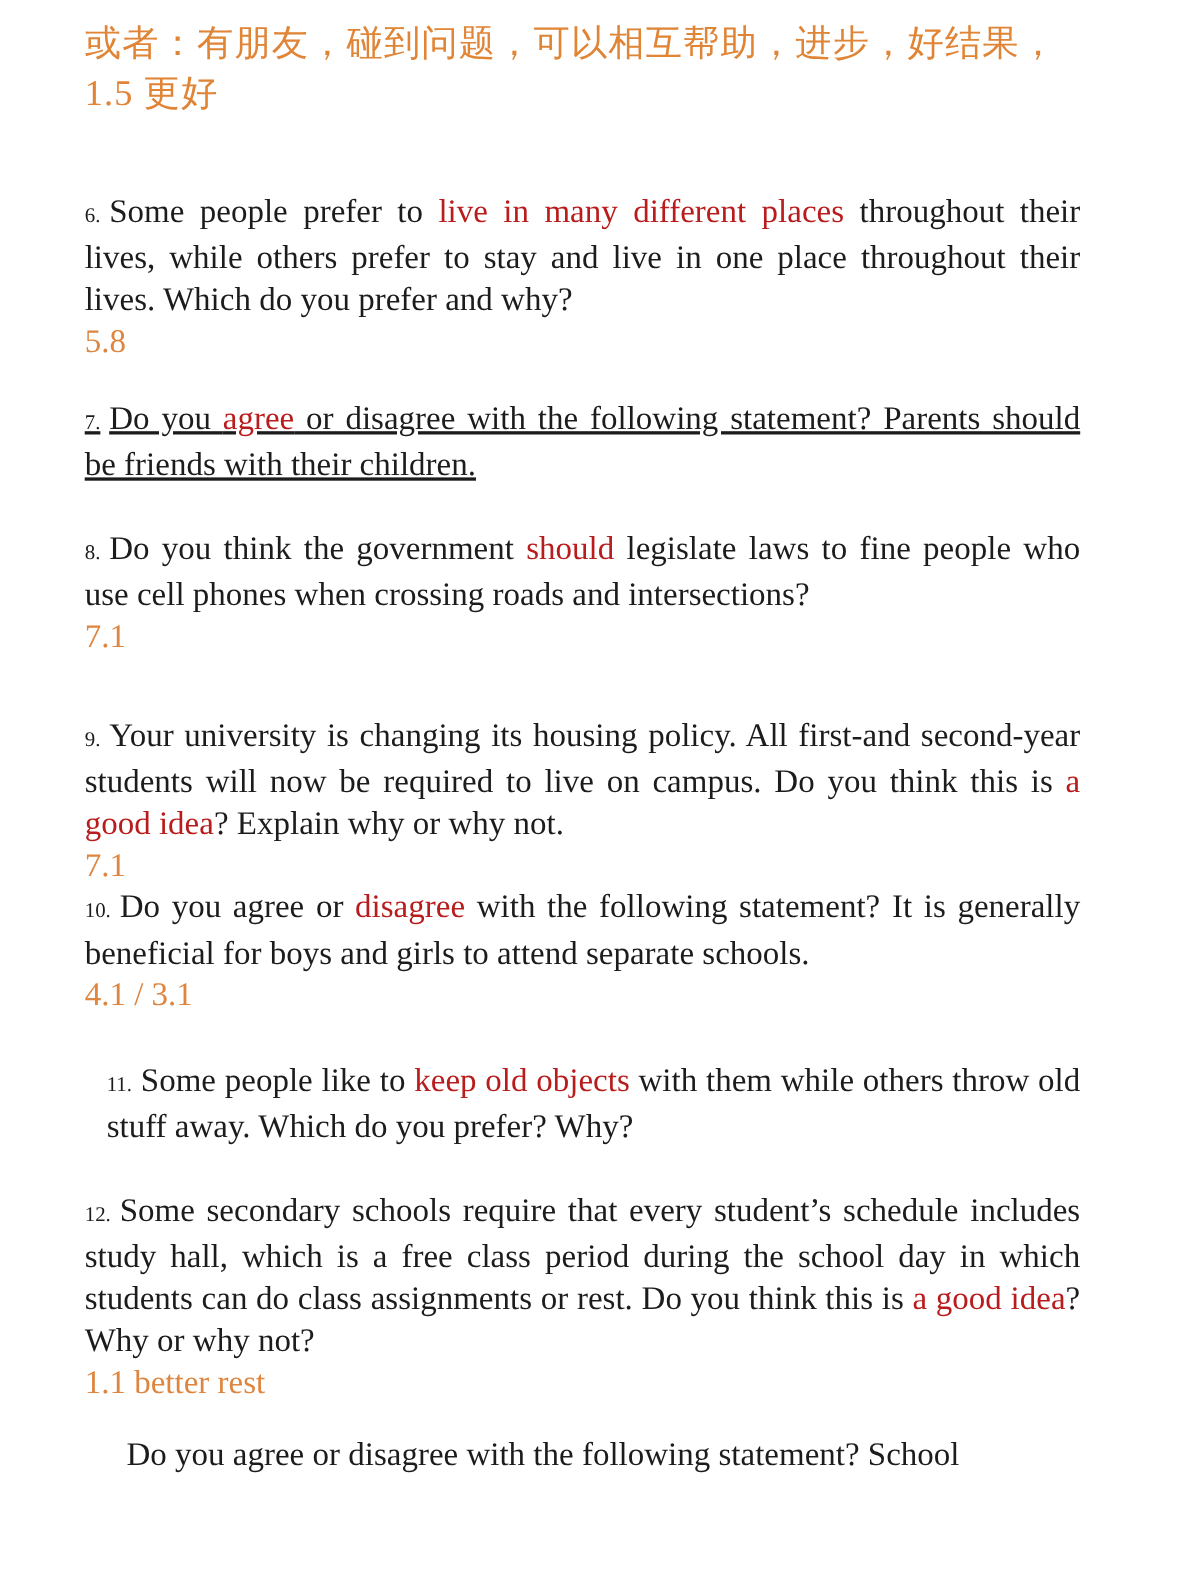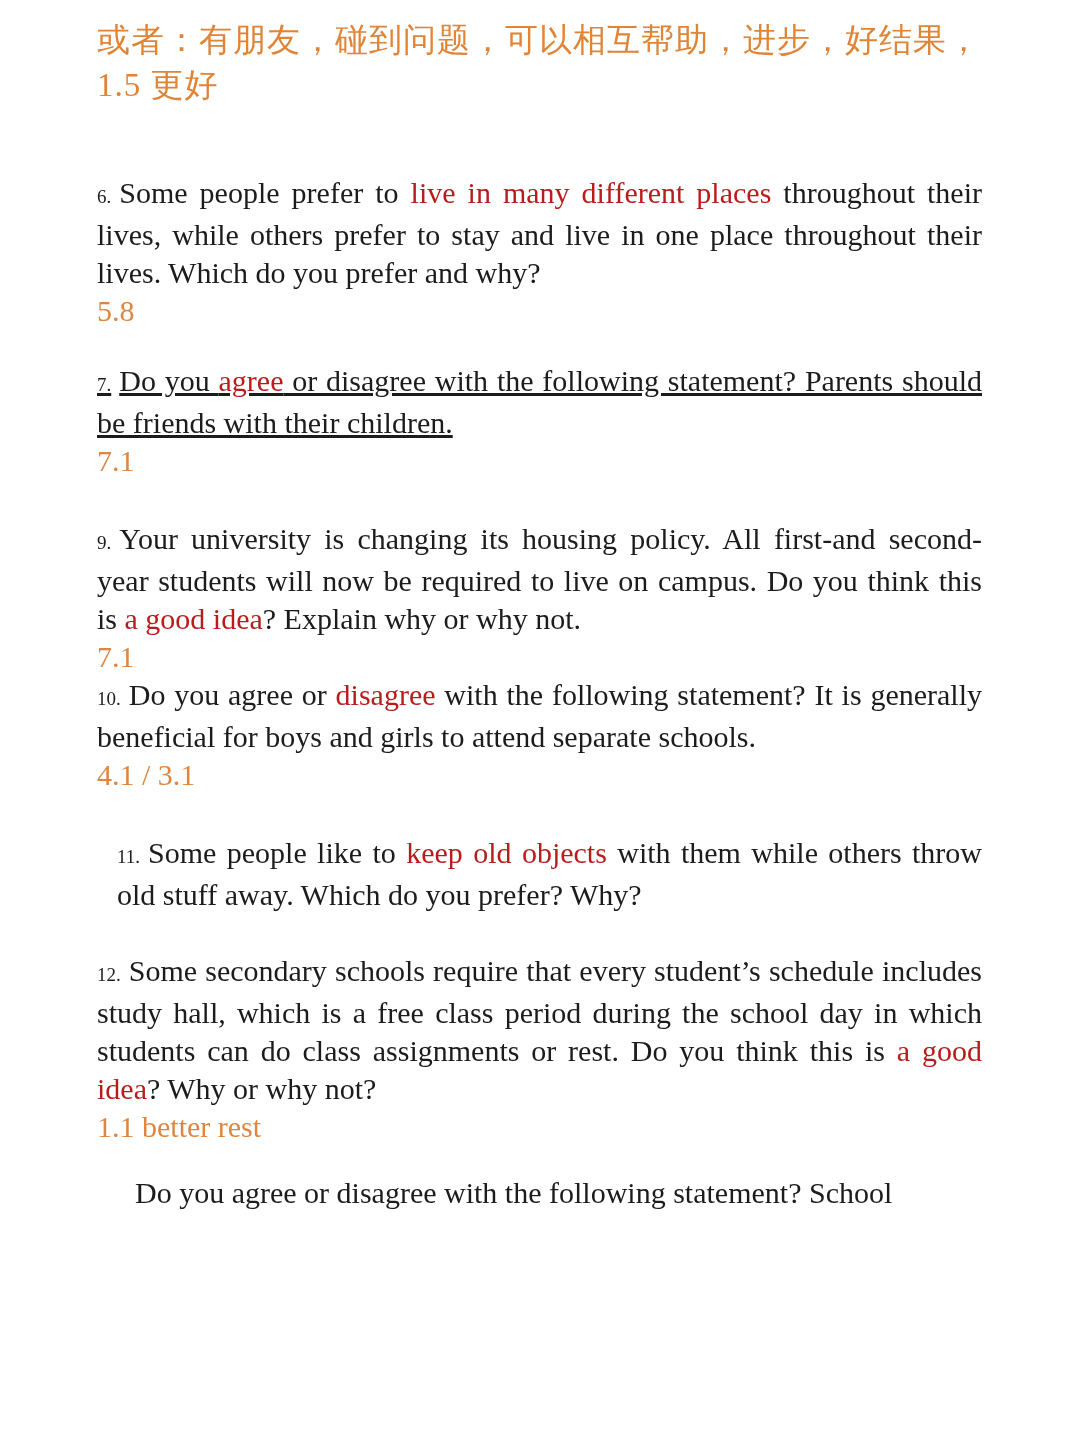--- a/index.html
+++ b/index.html
@@ -4,21 +4,21 @@
 <style>
   * { margin: 0; padding: 0; box-sizing: border-box; }
   html, body { background: #ffffff; }
   .page {
     position: relative;
     width: 1080px;
     height: 1440px;
     margin: 0 auto;
     background: #ffffff;
     overflow: hidden;
-    padding: 18px 98px 0 97px;
+    padding: 18px 98px 0 77px;
     font-family: "Liberation Serif", serif;
     color: #1c1c1c;
   }
   .header-note {
     font-family: "Liberation Serif", serif;
     font-size: 33px;
     line-height: 45px;
     color: #e08436;
     letter-spacing: 1px;
   }
@@ -34,21 +34,21 @@
   }
   .hl { color: #b91c1c; }
   .note {
     font-size: 30px;
     line-height: 38px;
     color: #de8640;
   }
   .mt-q6  { margin-top: 66px; }
   .mt-q7  { margin-top: 32px; text-decoration: underline; }
   .mt-q8  { margin-top: 38px; }
-  .mt-q9  { margin-top: 40px; font-family: Liberation Serif, serif; }
+  .mt-q9  { margin-top: 52px; font-family: Liberation Serif, serif; }
   .mt-q10 { margin-top: 0px; }
   .mt-q11 { margin-top: 40px; margin-left: 20px; }
   .mt-q12 { margin-top: 38px; }
   .partial {
     margin-top: 28px;
     padding-left: 38px;
   }
 </style>
 </head>
 <body>
@@ -58,20 +58,21 @@
   <div class="header-note">
     <div>或者：有朋友，碰到问题，可以相互帮助，进步，好结果，</div>
     <div>1.5 更好</div>
   </div>
 
   <p class="q mt-q6"><span class="qnum">6.</span><span>Some people prefer to </span><span class="hl">live in many different places</span><span> throughout their lives, while others prefer to stay and live in one place throughout their lives. Which do you prefer and why?</span></p>
   <p class="note">5.8</p>
 
   <p class="q mt-q7"><span class="qnum">7.</span><span>Do you </span><span class="hl">agree</span><span> or disagree with the following statement? Parents should be friends with their children.</span></p>
 
+  <p class="q mt-q8"><span class="qnum">8.</span><span>Do you think the government </span><span class="hl">should</span><span> legislate laws to fine people who use cell phones when crossing roads and intersections?</span></p>
   <p class="note">7.1</p>
 
   <p class="q mt-q9"><span class="qnum">9.</span><span>Your university is changing its housing policy. All first-and second-year students will now be required to live on campus. Do you think this is </span><span class="hl">a good idea</span><span>? Explain why or why not.</span></p>
   <p class="note">7.1</p>
 
   <p class="q mt-q10"><span class="qnum">10.</span><span>Do you agree or </span><span class="hl">disagree</span><span> with the following statement? It is generally beneficial for boys and girls to attend separate schools.</span></p>
   <p class="note">4.1 / 3.1</p>
 
   <p class="q mt-q11"><span class="qnum">11.</span><span>Some people like to </span><span class="hl">keep old objects</span><span> with them while others throw old stuff away. Which do you prefer? Why?</span></p>
 

